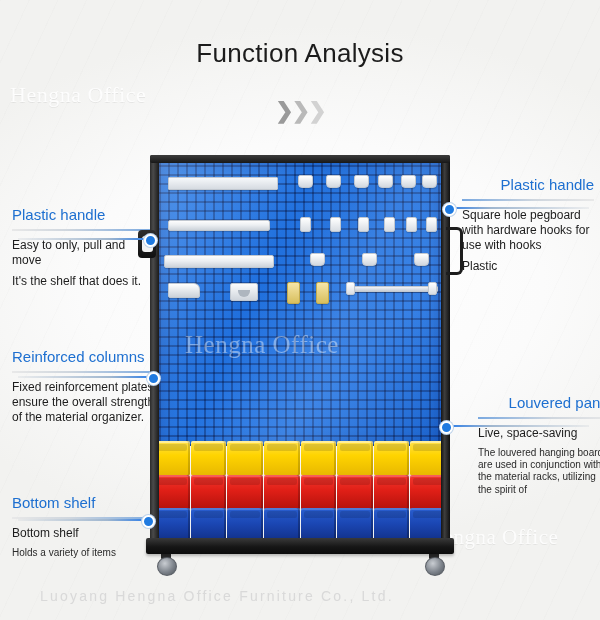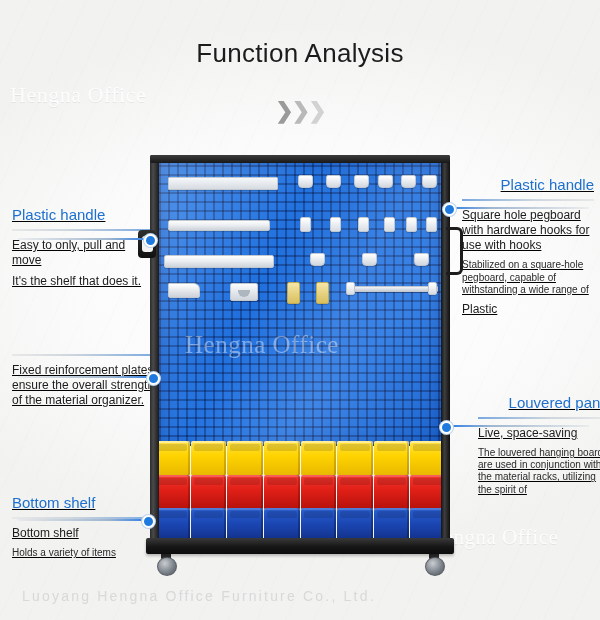--- a/index.html
+++ b/index.html
@@ -49,21 +49,21 @@
     color:rgba(255,255,255,0.92);
     text-shadow:0 1px 0 rgba(0,0,0,0.07);
     font-family:"Liberation Serif", serif;
     pointer-events:none;
     white-space:nowrap;
   }
   .wm-tl{left:10px;top:82px;font-size:22px;letter-spacing:.5px;opacity:.95;}
   .wm-mid{left:185px;top:340px;font-size:25px;letter-spacing:.5px;opacity:.55;color:rgba(255,255,255,.75);}
   .wm-br{left:428px;top:525px;font-size:21px;letter-spacing:.5px;opacity:.9;}
   .wm-foot{
-    left:22px;top:588px;font-size:14px;letter-spacing:2.2px;
+    left:40px;top:588px;font-size:14px;letter-spacing:2.2px;
     color:rgba(215,215,215,0.95);
     font-family:"Liberation Sans", sans-serif;
     text-shadow:none;
   }
 
   
   #rack{position:absolute;left:150px;top:155px;width:300px;height:400px;}
 
   
   .post{position:absolute;top:0;width:9px;height:385px;
@@ -139,21 +139,21 @@
 
   
   .handle-left{position:absolute;left:-12px;top:75px;width:18px;height:28px;z-index:8;
     background:linear-gradient(180deg,#2e2e2e,#101010);border-radius:4px;}
   .handle-left:after{content:"";position:absolute;left:4px;top:6px;width:11px;height:16px;
     background:#f2f2f2;border-radius:3px;}
   .handle-right{position:absolute;right:-13px;top:72px;width:14px;height:42px;z-index:8;
     border:3px solid #1d1d1d;border-left:none;border-radius:0 6px 6px 0;background:transparent;}
 
   
-  .callout{position:absolute;text-decoration:underline;}
+  .callout{position:absolute;}
   .c-title{font-size:15px;color:#1d6fd0;white-space:nowrap;}
   .c-rule{height:2px;margin:6px 0 7px 0;
     background:linear-gradient(90deg,#e8e8e8,#cfd6de 40%,#7aa9e0 100%);}
   .callout.right .c-rule{background:linear-gradient(90deg,#7aa9e0,#cfd6de 55%,#e8e8e8 100%);}
   .c-body{font-size:12px;color:#1d1d1d;line-height:1.26;}
   .c-body.small{font-size:10px;line-height:1.22;color:#2a2a2a;}
   .c-body + .c-body{margin-top:6px;}
   .callout.right{text-align:left;}
   .callout.right .c-title{text-align:right;}
 
@@ -267,40 +267,40 @@
   <div class="callout left" style="left:12px;top:206px;width:140px;">
     <div class="c-title">Plastic handle</div>
     <div class="c-rule"></div>
     <div class="c-body">Easy to only, pull and move</div>
     <div class="c-body">It's the shelf that does it.</div>
   </div>
   <div class="leader" style="left:18px;top:238px;width:130px;"></div>
   <div class="dot" style="left:144px;top:234px;"></div>
 
   <div class="callout left" style="left:12px;top:348px;width:145px;">
+    <div class="c-title">Reinforced columns</div>
     <div class="c-rule"></div>
     <div class="c-body">Fixed reinforcement plates ensure the overall strength of the material organizer.</div>
   </div>
   <div class="leader" style="left:18px;top:376px;width:133px;"></div>
   <div class="dot" style="left:147px;top:372px;"></div>
 
   <div class="callout left" style="left:12px;top:494px;width:145px;">
     <div class="c-title">Bottom shelf</div>
     <div class="c-rule"></div>
     <div class="c-body">Bottom shelf</div>
     <div class="c-body small">Holds a variety of items</div>
   </div>
   <div class="leader" style="left:18px;top:519px;width:128px;"></div>
   <div class="dot" style="left:142px;top:515px;"></div>
 
   <div class="callout right" style="left:462px;top:176px;width:132px;">
     <div class="c-title">Plastic handle</div>
     <div class="c-rule"></div>
     <div class="c-body">Square hole pegboard with hardware hooks for use with hooks</div>
-    <div class="c-body small">Stabilized on a square-hole pegboard, capable of withstanding a wide range of</div>
     <div class="c-body">Plastic</div>
   </div>
   <div class="leader rl" style="left:449px;top:207px;width:140px;"></div>
   <div class="dot" style="left:443px;top:203px;"></div>
 
   <div class="callout right" style="left:478px;top:394px;width:134px;">
     <div class="c-title">Louvered panel</div>
     <div class="c-rule"></div>
     <div class="c-body">Live, space-saving</div>
     <div class="c-body small">The louvered hanging boards are used in conjunction with the material racks, utilizing the spirit of</div>

